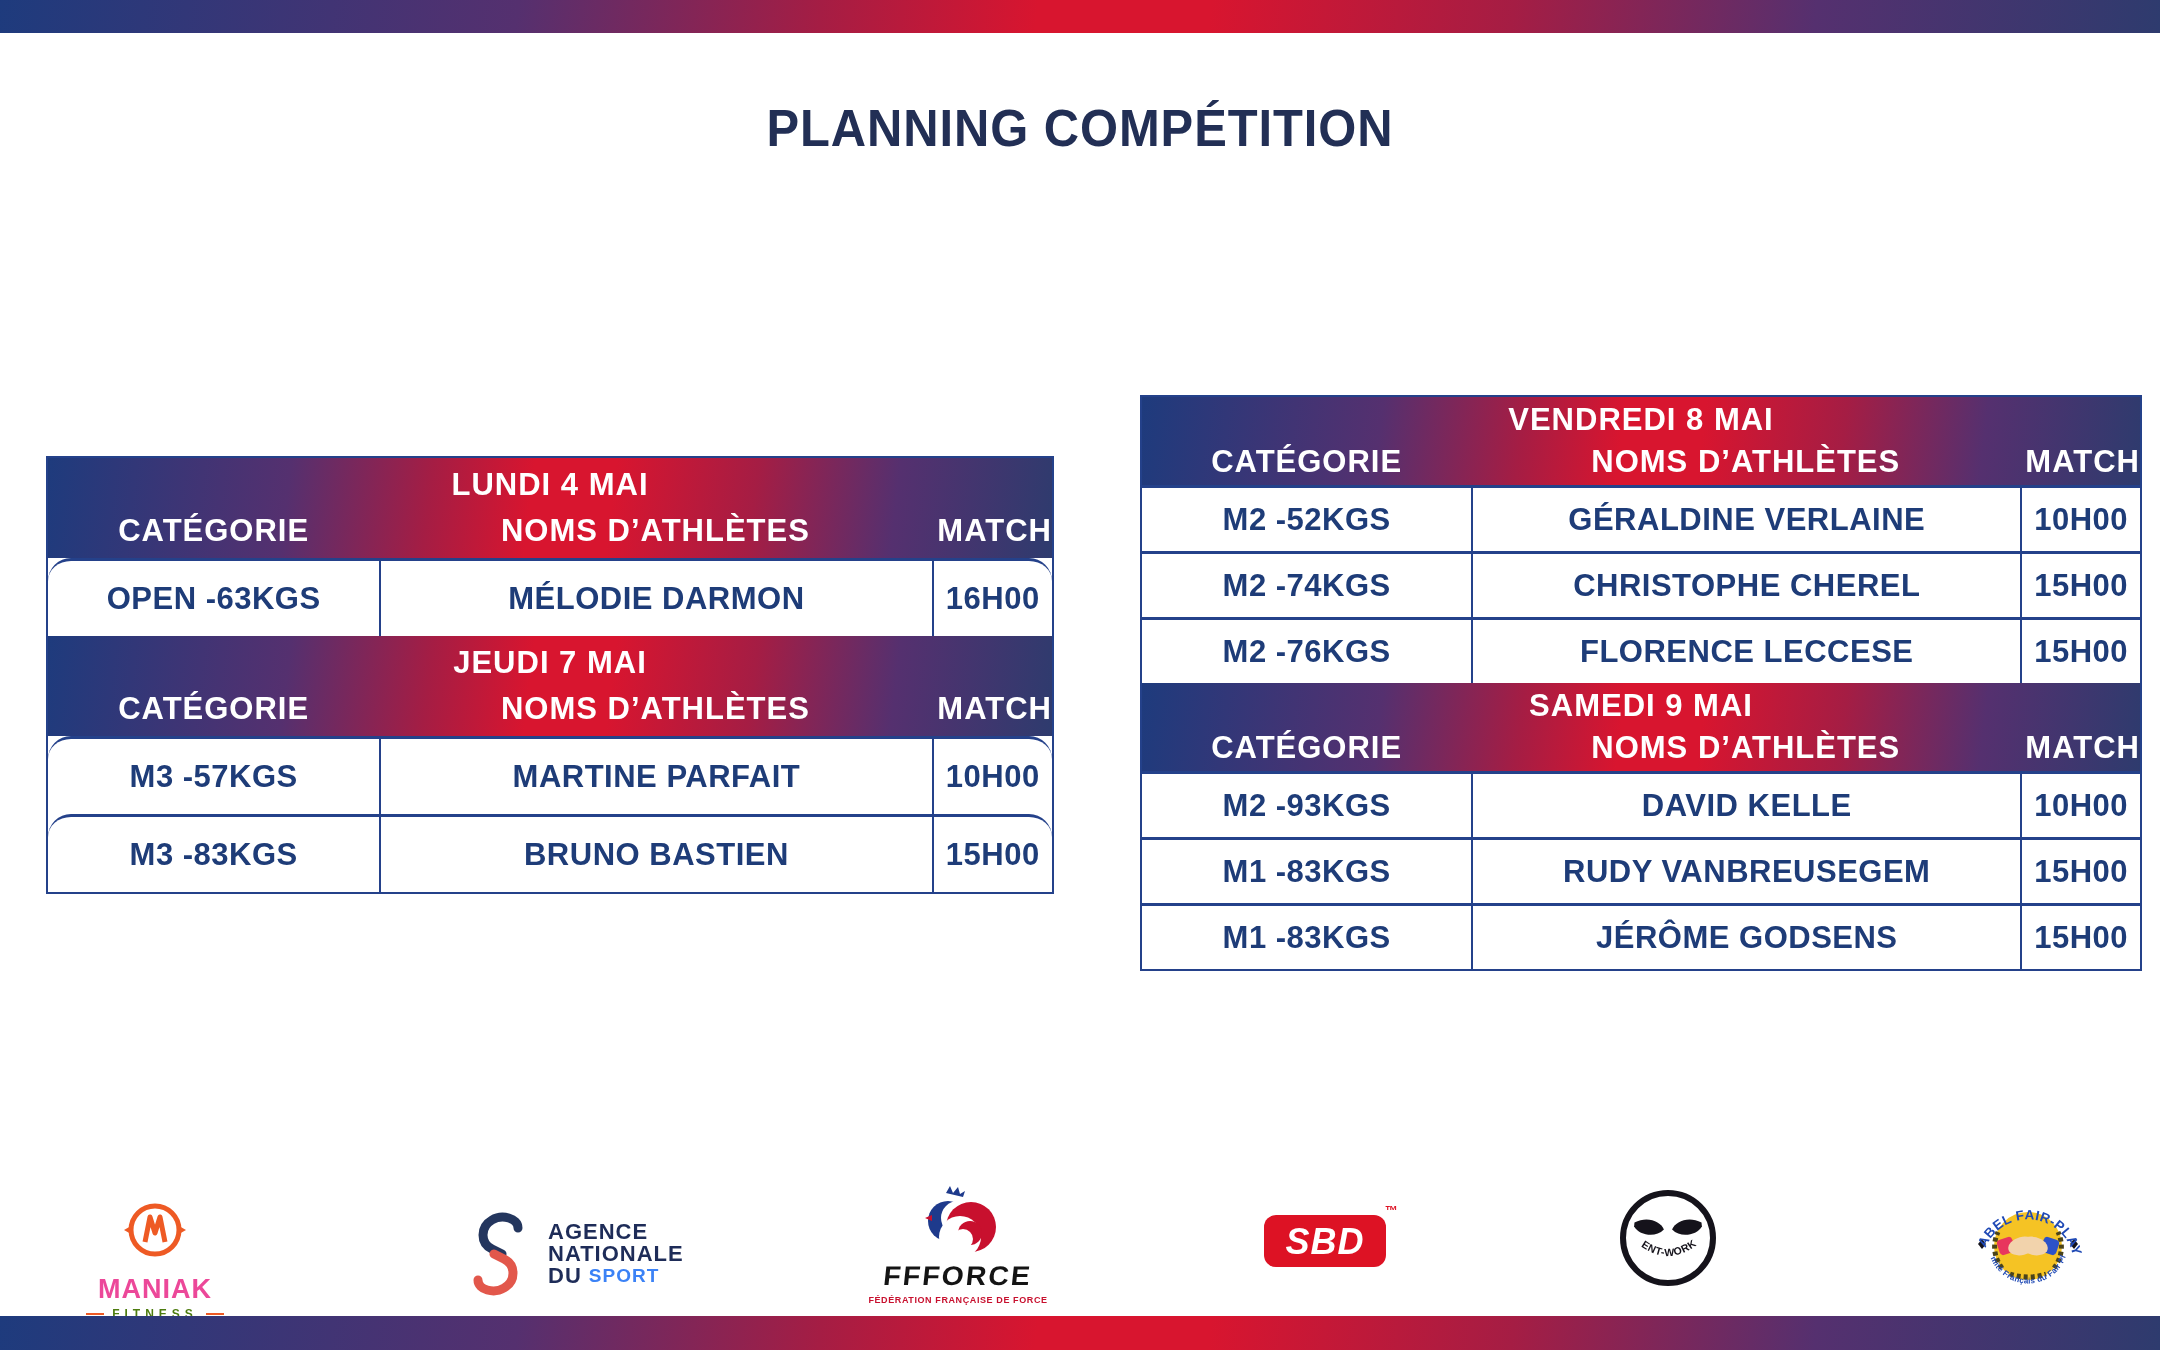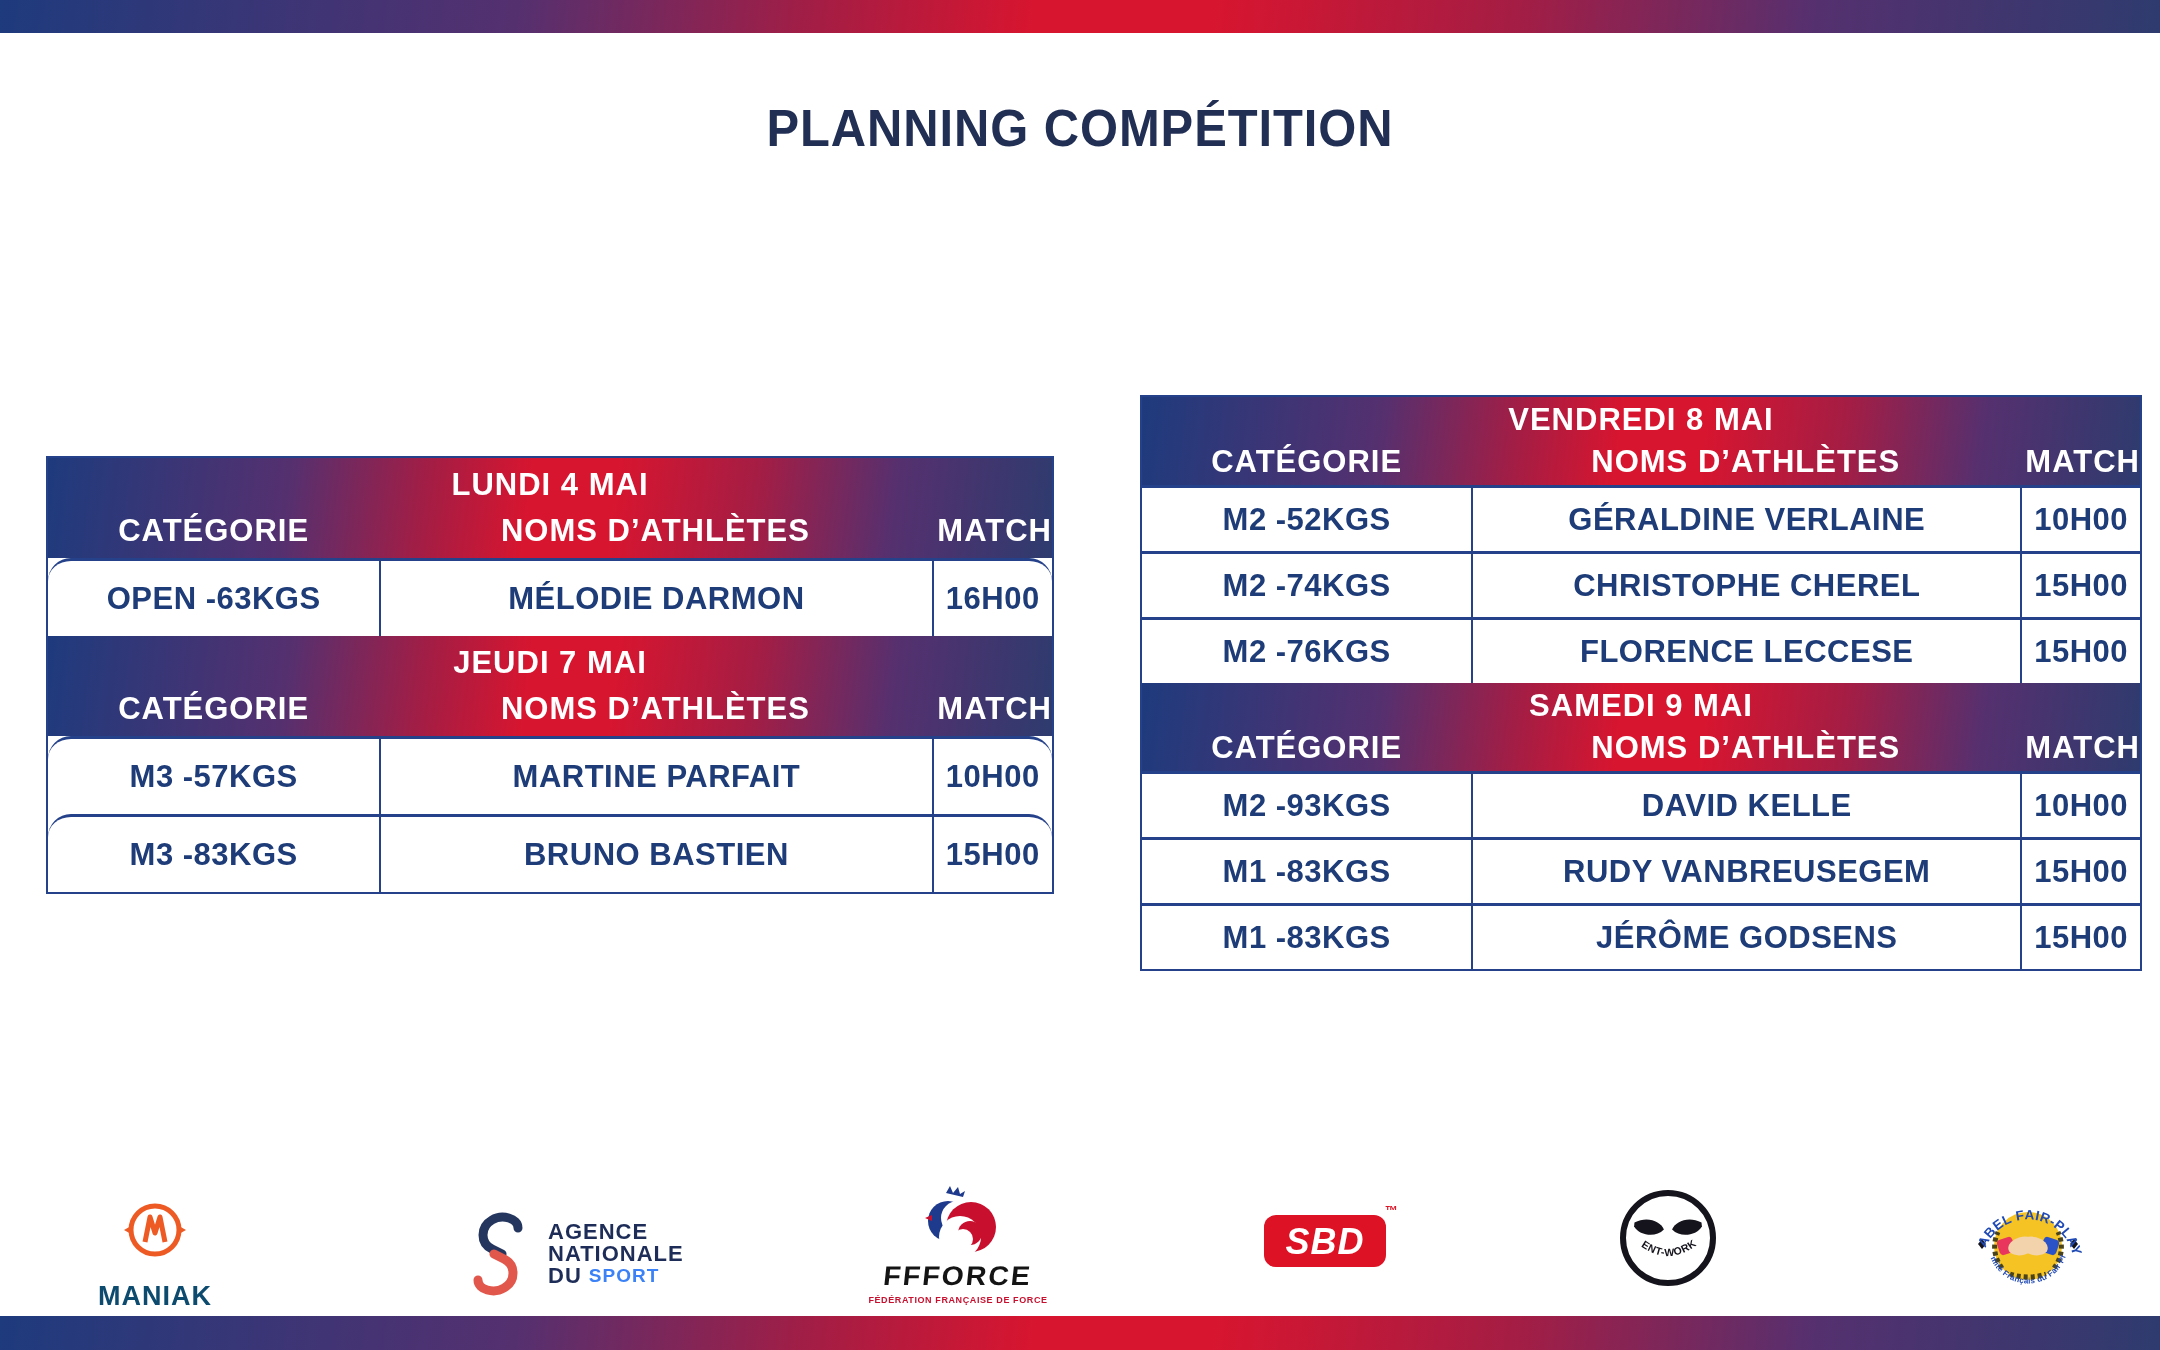--- a/index.html
+++ b/index.html
@@ -58,21 +58,21 @@
   .sched-left  .row { height:78px;border-radius:23px; }
   .sched-right .row { height:66px; }
   .row > div { display:flex; align-items:center; justify-content:center; }
   .row .w2, .row .w3 { border-left:2px solid #24418A; }
 
   
   .sponsor { position:absolute; display:flex; flex-direction:column; align-items:center; }
 
   
   .sp-maniak { left:85px; top:1200px; width:140px; }
-  .maniak-name { color:#0c4a6e; font-weight:bold; font-size:27px; letter-spacing:1px; margin-top:19px; }
+  .maniak-name { color:#ec4899; font-weight:bold; font-size:27px; letter-spacing:1px; margin-top:12px; }
   .maniak-sub  { display:flex; align-items:center; gap:8px; color:#4d7c0f; font-size:12px; font-weight:bold; letter-spacing:5px; margin-top:2px; }
   .maniak-sub:before, .maniak-sub:after { content:""; width:18px; height:2px; background:#EE5A24; }
 
   
   .sp-agence { left:462px; top:1212px; width:300px; flex-direction:row; align-items:center; gap:14px; }
   .ans-text { display:flex; flex-direction:column; line-height:22px; }
   .ans-line { color:#1E2C58; font-size:22px; font-weight:bold; letter-spacing:1px; }
   .ans-line3 { display:flex; gap:7px; }
   .ans-accent { color:#3b82f6; font-size:19px; font-weight:bold; letter-spacing:1px; }
 

